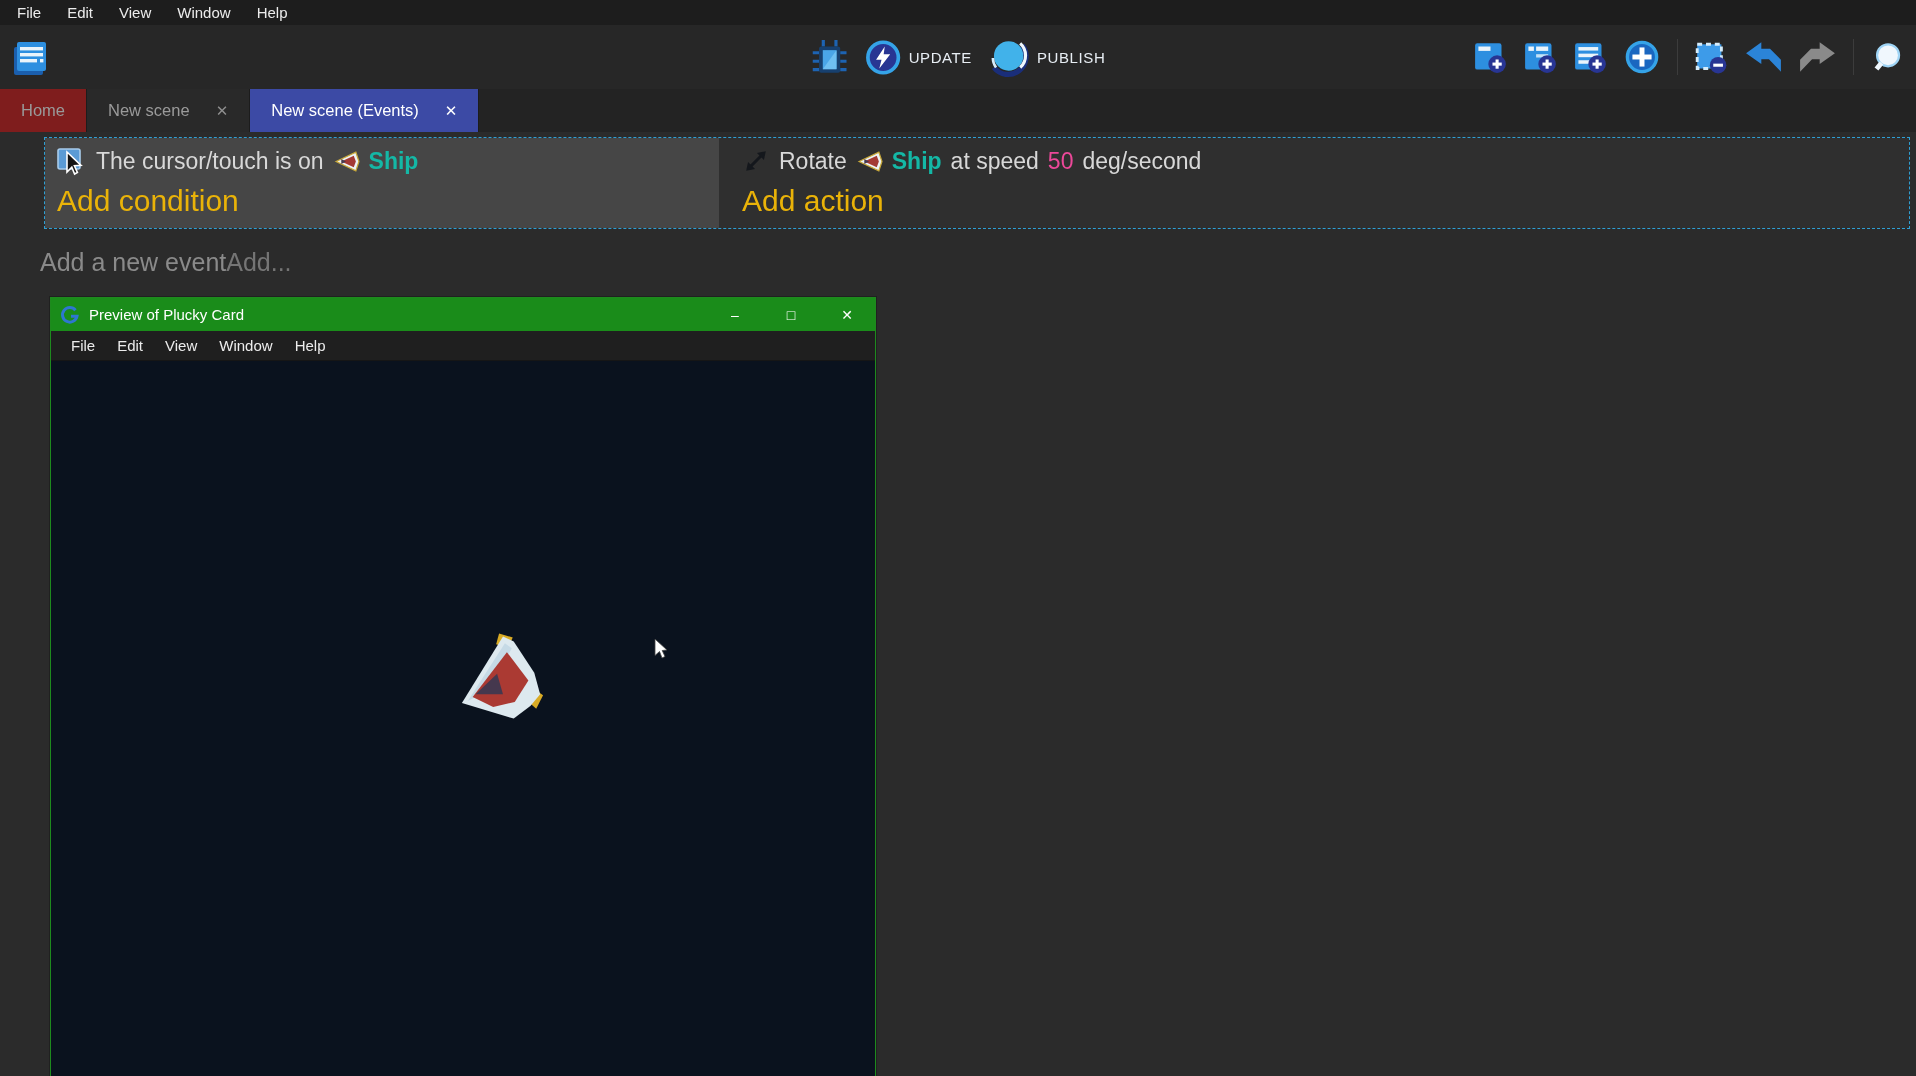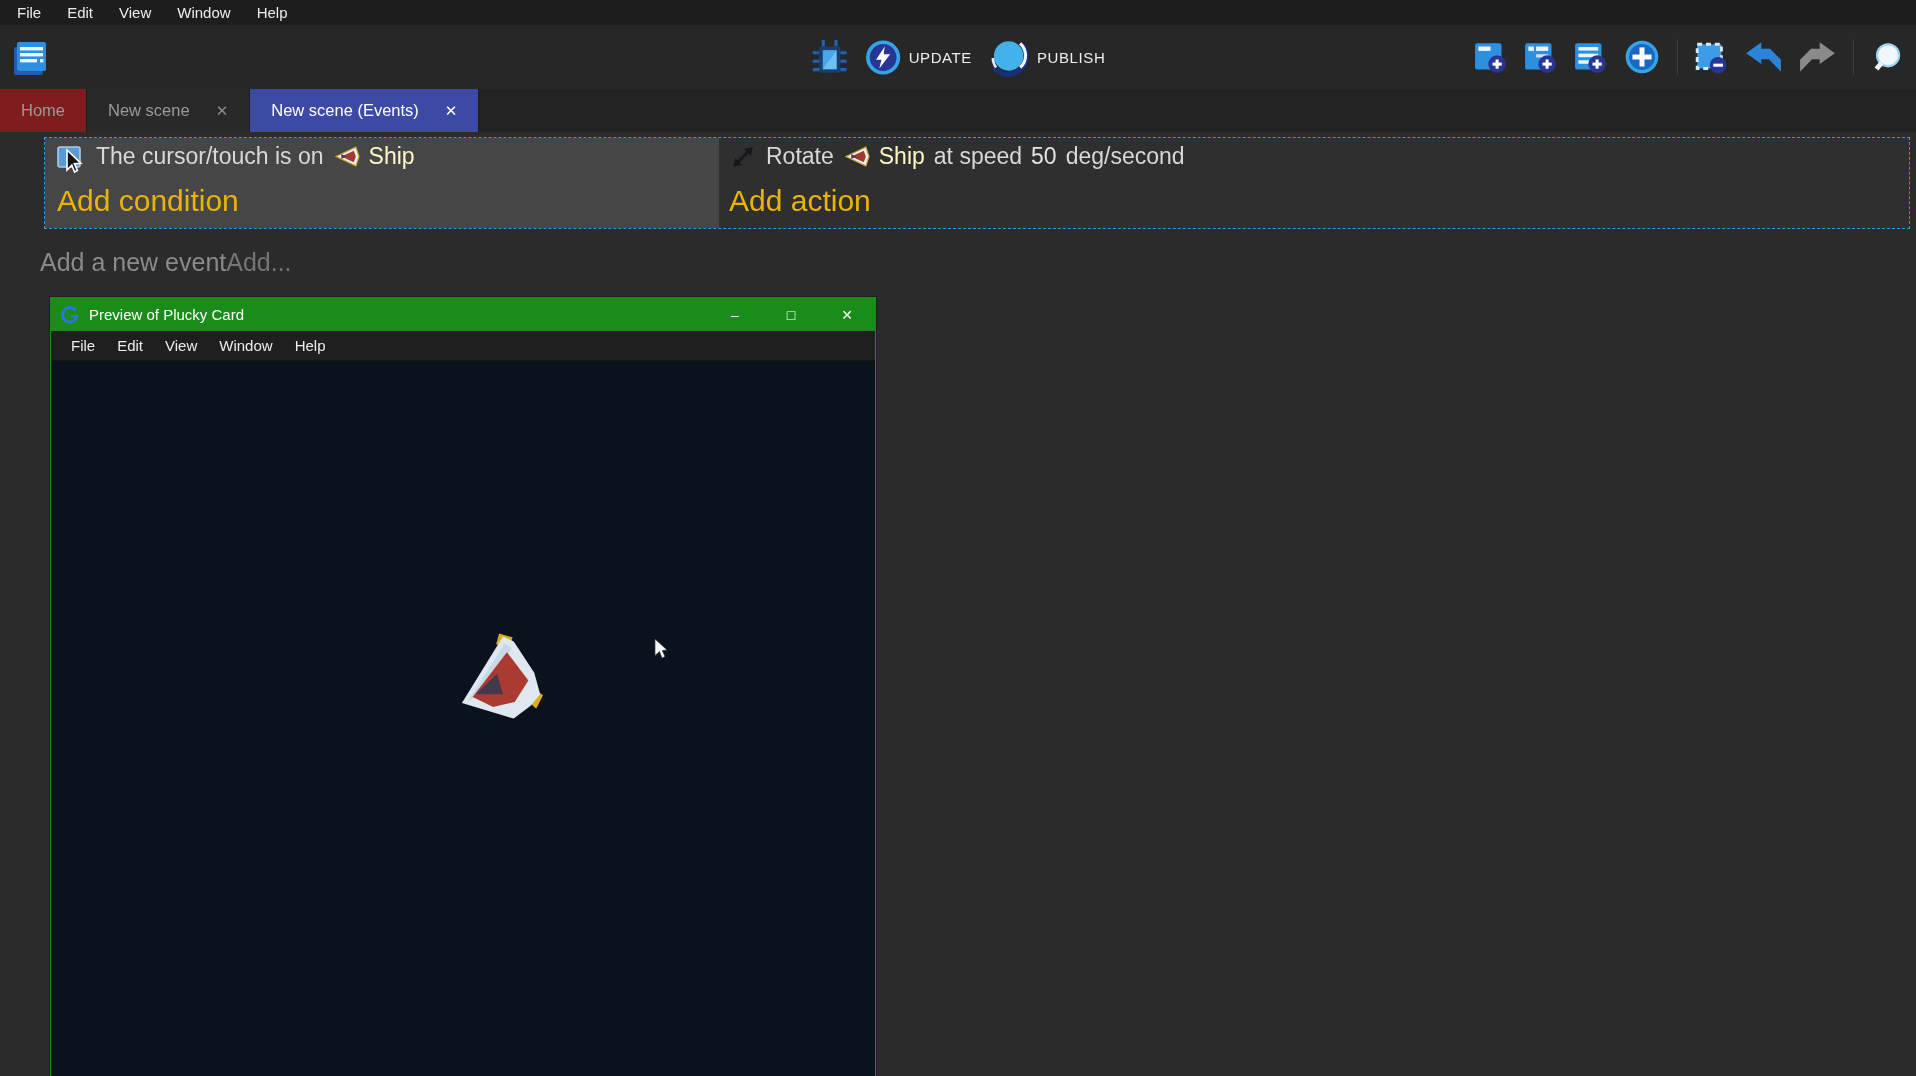--- a/index.html
+++ b/index.html
@@ -24,24 +24,24 @@
   .tab{display:flex;align-items:center;padding:0 21px;font-size:16.5px;color:#9a9a9a;border-right:1px solid #1c1c1c;background:#292929}
   .tab .tab-label{white-space:nowrap}
   .tab .close{font-size:15px;margin-left:26px;color:#8f8f8f}
   .tab.active{background:#3c4aa5;color:#fff}
   .tab.active .close{color:#fff}
 
   
   .events-area{padding-top:5px}
   .event-block{margin:0 6px 0 44px;border:1px dashed #2f9fd4;display:flex}
   .cond-cell{width:674px;background:#464646;padding:5px 12px 10px 12px}
-  .act-cell{flex:1;background:#2f2f2f;padding:5px 12px 10px 10px}
-  .instr{display:flex;align-items:flex-start;gap:9px;font-size:23px;color:#d8d8d8;min-height:36px}
-  .obj{color:#fef9c3;font-weight:normal}
-  .num{color:#e5e5e5}
+  .act-cell{flex:1;background:#2f2f2f;padding:5px 12px 10px 23px}
+  .instr{display:flex;align-items:center;gap:9px;font-size:23px;color:#d8d8d8;min-height:36px}
+  .obj{color:#14b8a6;font-weight:bold}
+  .num{color:#ec4899}
   .add-ph{font-size:30px;color:#eab308;margin-top:5px}
   .add-event-row{display:flex;justify-content:flex-start;align-items:center;padding:19px 34px 0 40px;font-size:25px;color:#8a8a8a}
   .add-more{color:#757575}
 
   
   .preview-window{position:absolute;left:50px;top:297px;width:826px;height:830px;border:1px solid #1e8a1e;display:flex;flex-direction:column;background:#0a121e;box-shadow:0 0 0 1px rgba(0,0,0,.25)}
   .pv-titlebar{height:33px;background:#1a8c1a;display:flex;align-items:center;padding-left:9px}
   .pv-title{font-size:15px;color:#fff;margin-left:9px;flex:1}
   .pv-controls{display:flex;height:33px}
   .pv-ctl{width:56px;display:flex;align-items:center;justify-content:center;color:#fff;font-size:14px}

